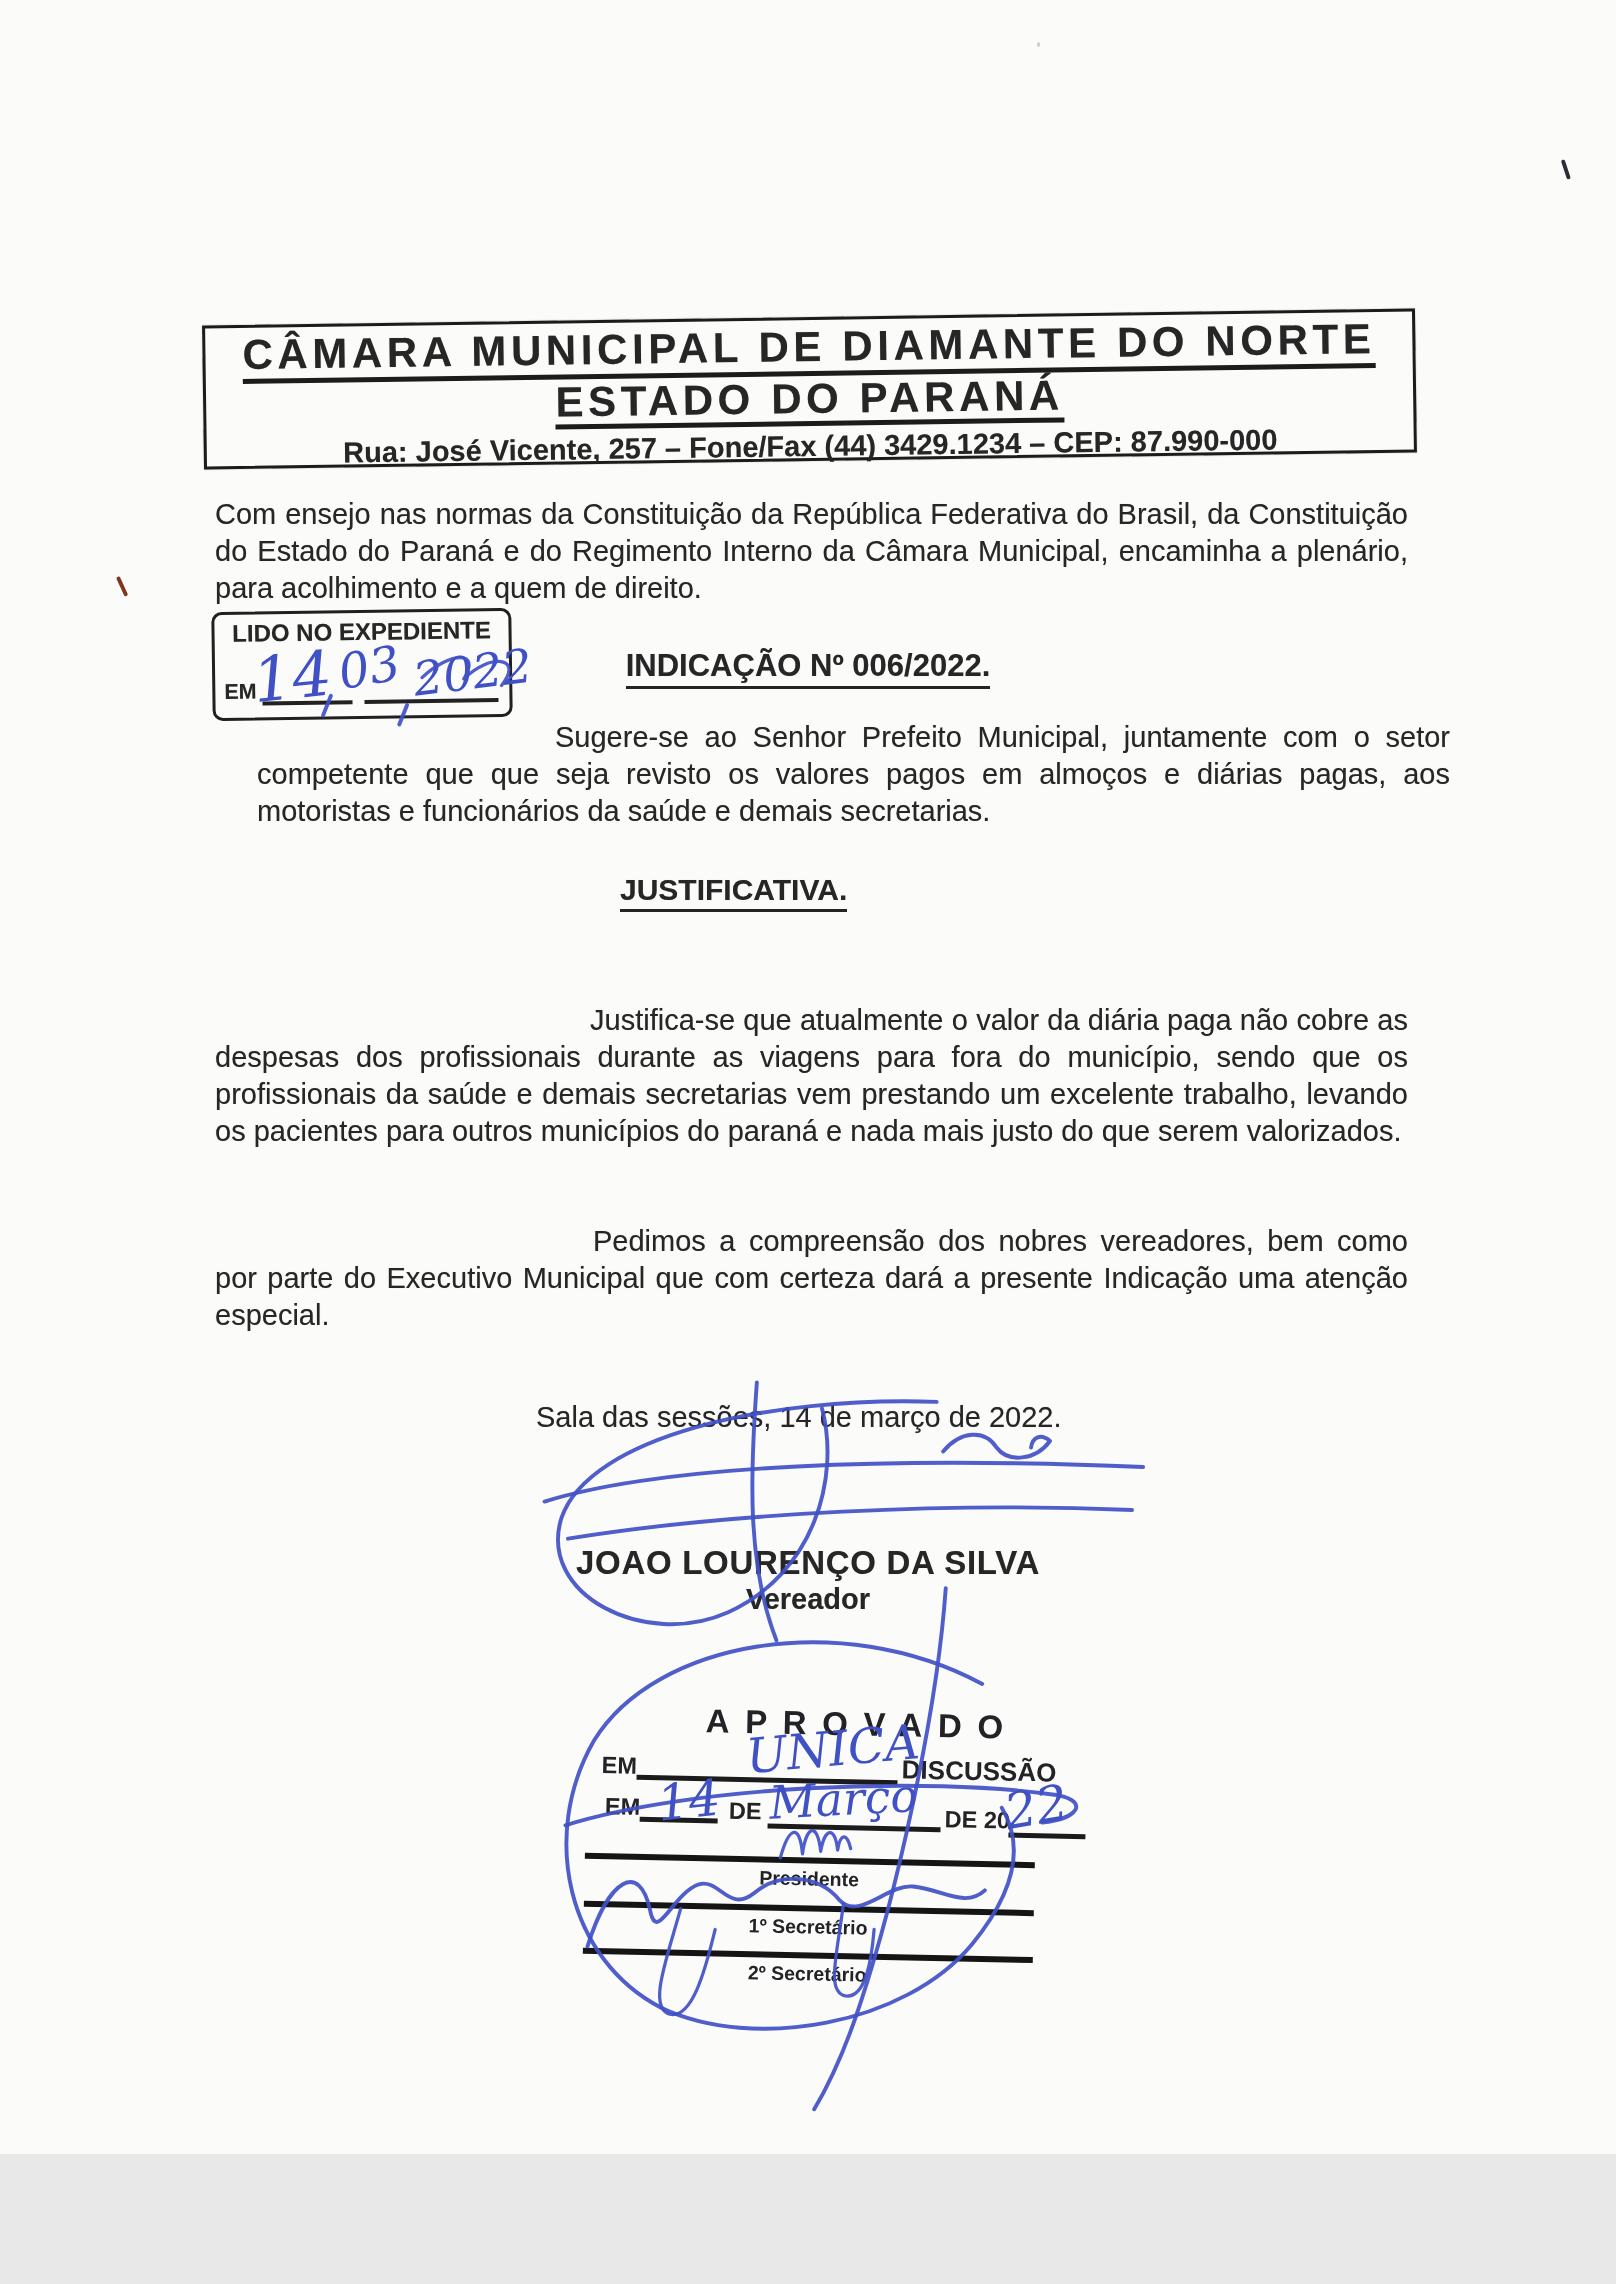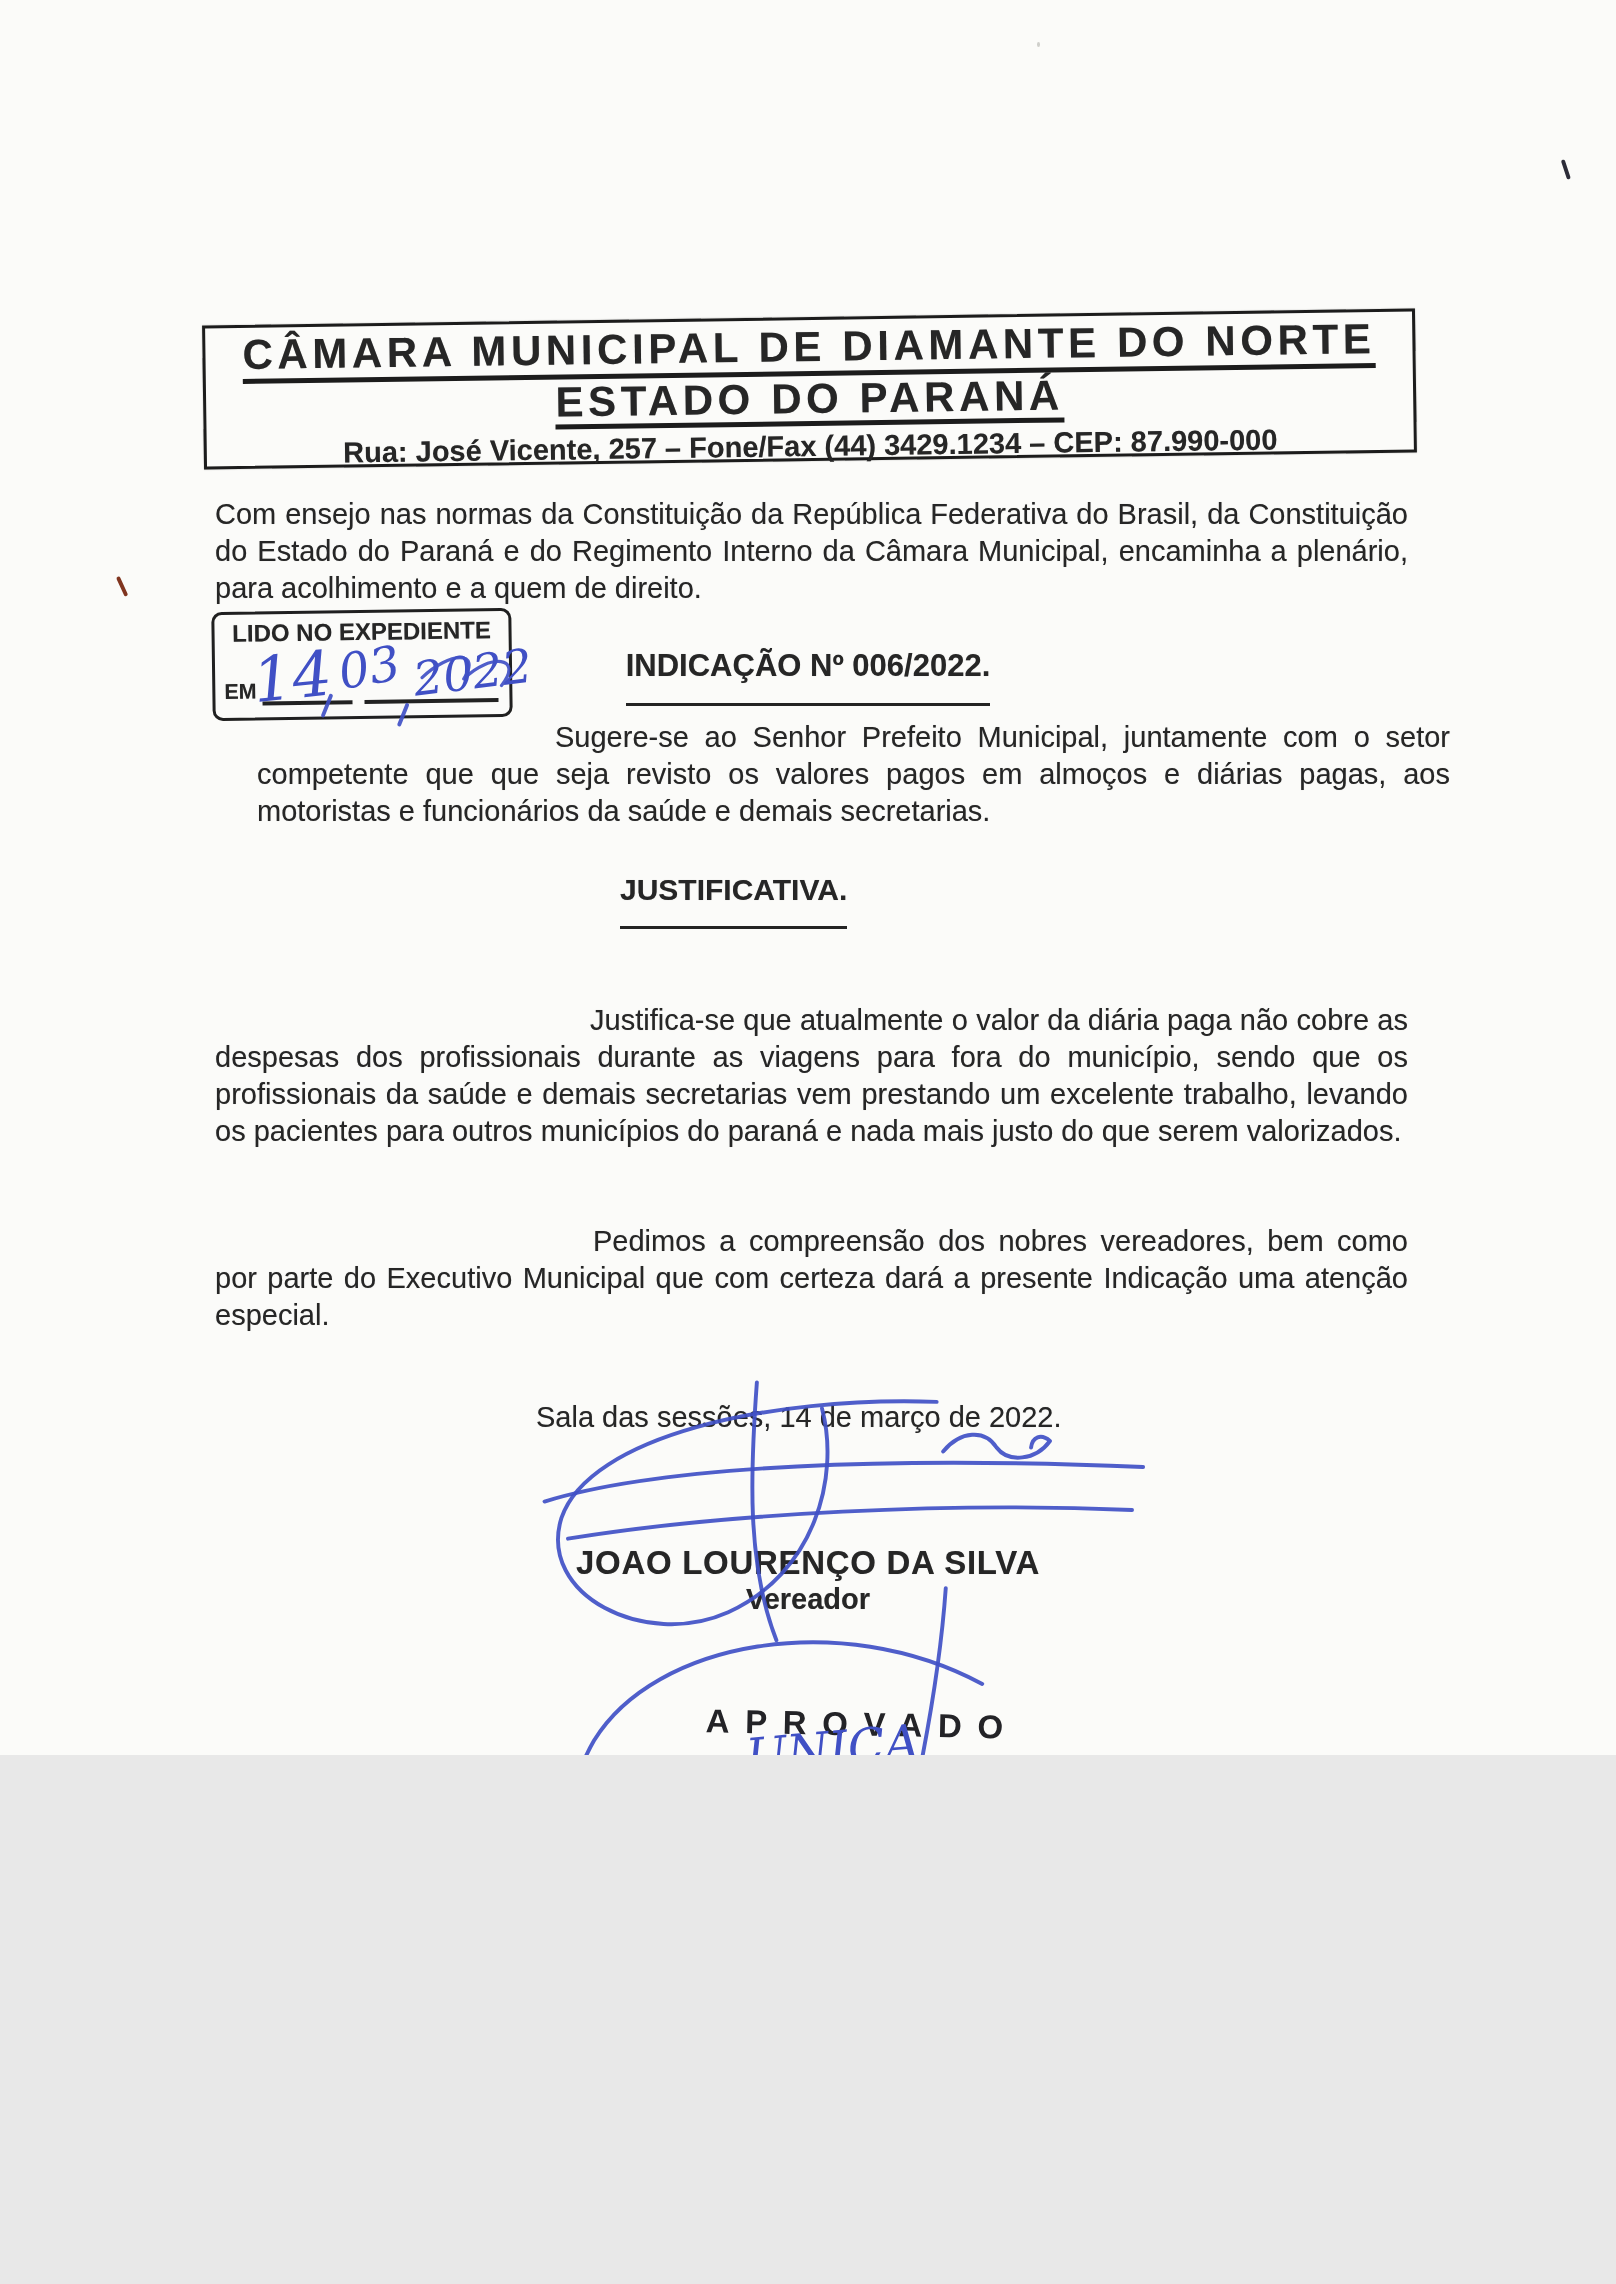--- a/index.html
+++ b/index.html
@@ -1,18 +1,18 @@
 <!DOCTYPE html>
 <html style="--ink: #4050c5; --paper: #fbfbf9;font-size:10.4px"><head>
 <meta charset="utf-8">
 <style>
   html,body{margin:0;padding:0;background:#e8e8e8;}
   .page{
     position:relative;
-    width:1616px;height:1755px;
+    width:1616px;height:2154px;
     margin:0 auto;
     background:var(--paper,#fbfbf9);
     overflow:hidden;
     font-family:"Liberation Sans",sans-serif;
     color:#262626;
   }
   .abs{position:absolute;}
   .ink{color:#262626;text-shadow:0 0 0.7px rgba(20,20,20,.35);}
 
   
@@ -32,21 +32,21 @@
     left:215px;width:1193px;
     font-size:29px;line-height:37px;
     text-align:justify;
   }
   .p-intro{top:496px;}
   .p-sugere{top:719px;text-indent:298px;margin-left:42px;}
   .p-justif{top:1002px;text-indent:375px;}
   .p-appeal{top:1223px;text-indent:378px;}
 
   .center-row{left:0;width:1616px;text-align:center;}
-  .u-head{display:inline-block;font-weight:bold;border-bottom:3.9px solid #242424;padding-bottom:19px;}
+  .u-head{display:inline-block;font-weight:bold;border-bottom:3.9px solid #242424;padding-bottom:2px;}
   .indic{top:648px;font-size:31px;}
   .justif-head{top:873px;font-size:30px;left:620px;width:auto;text-align:left;}
   .sala{left:536px;top:1401px;font-size:29px;}
   .signer-name{top:1544px;font-size:33px;font-weight:bold;letter-spacing:0.7px;}
   .signer-role{top:1583px;font-size:29px;font-weight:bold;}
 
   
   .lido{
     left:212px;top:610px;width:294px;height:103px;
     border:3.9px solid #202020;border-radius:10.4px;

